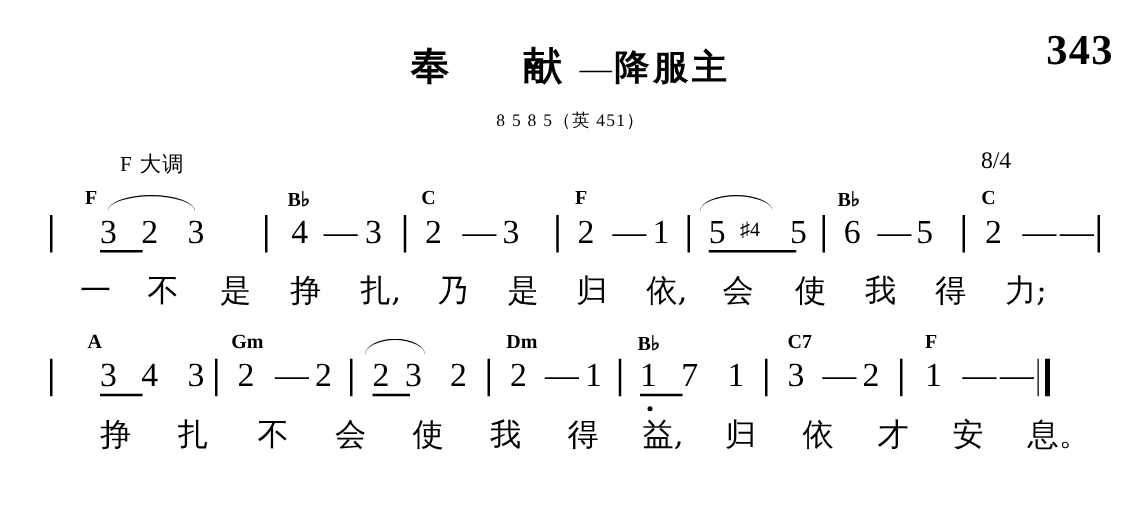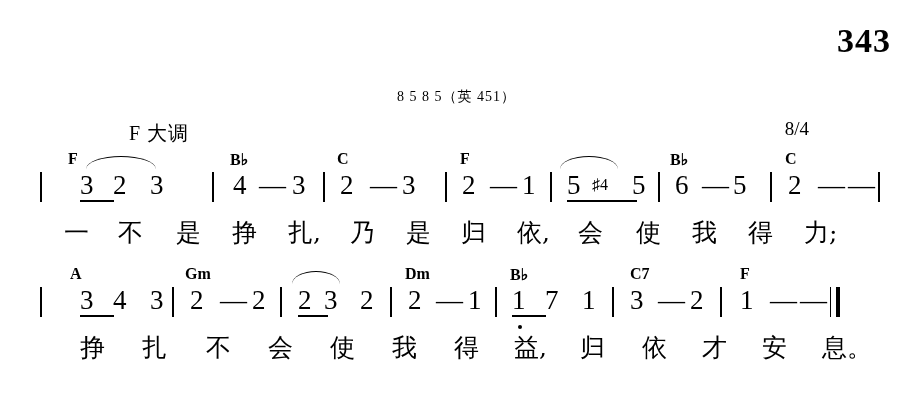--- a/index.html
+++ b/index.html
@@ -61,23 +61,22 @@
     width: 913px;
     text-align: center;
     font-size: 14px;
     letter-spacing: 1px;
     font-family: "Liberation Serif", serif;
   }
   .key-sig {
     position: absolute;
     top: 120px;
     left: 96px;
-    font-size: 20px;
+    font-size: 17px;
     letter-spacing: 1px;
-    margin-left: 33px;
   }
   .time-sig {
     position: absolute;
     top: 118px;
     right: 104px;
     font-size: 19px;
   }
 
   
   .system {
@@ -157,20 +156,23 @@
     white-space: nowrap;
   }
 </style>
 </head>
 <body>
 
 <div class="page">
 
   <div class="hymn-number">343</div>
 
+  <div class="title-row">
+    <span class="title-main">奉　献</span><span class="title-dash">—</span><span class="title-sub">降服主</span>
+  </div>
 
   <div class="meter-row">8 5 8 5（英 451）</div>
 
   <div class="key-sig">F 大调</div>
   <div class="time-sig">8/4</div>
 
   <div class="system system-1">
     <div class="chord-line">
         <div class="chord" style="left: 28px;">F</div>
         <div class="chord" style="left: 190px;">B♭</div>

